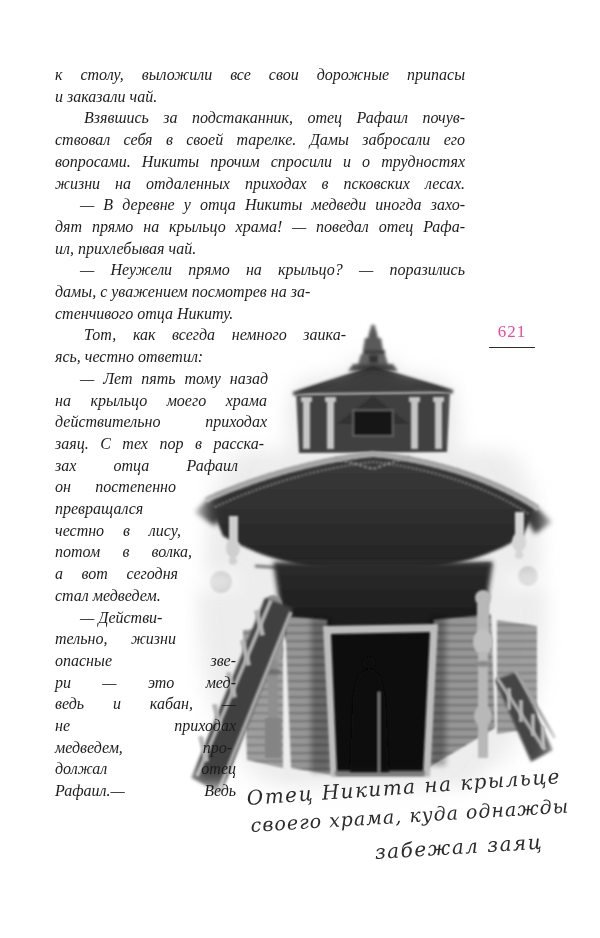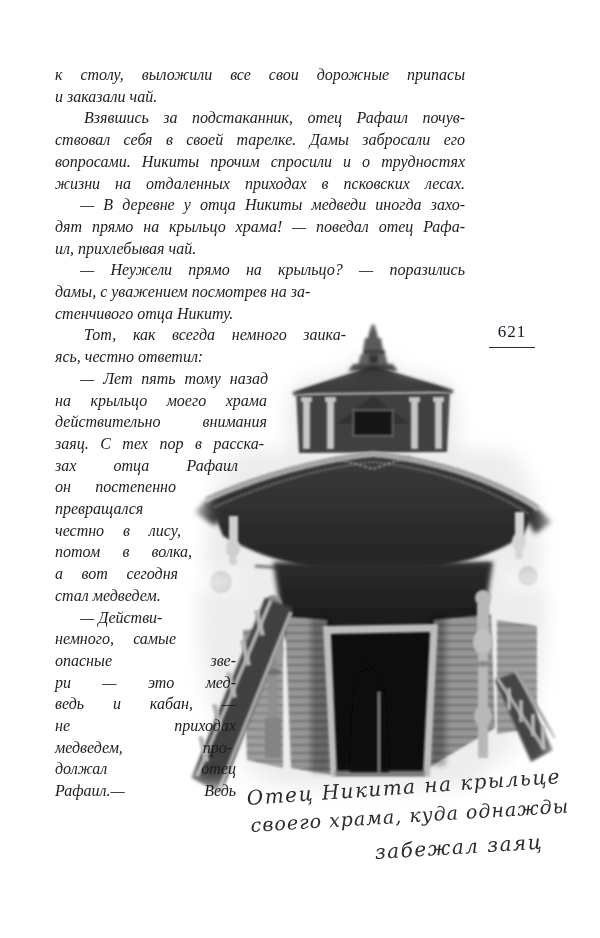--- a/index.html
+++ b/index.html
@@ -2,21 +2,21 @@
 <html><head>
 <meta charset="utf-8">
 <style>
   html,body{margin:0;padding:0;}
   body{width:600px;height:938px;position:relative;background:#ffffff;overflow:hidden;
        font-family:"Liberation Serif","DejaVu Serif",serif;}
   .page{position:absolute;inset:0;}
   .line{position:absolute;font-size:16px;line-height:22px;color:#1c1c1c;white-space:nowrap;font-style:italic;}
   .line.j{white-space:normal;text-align:justify;text-align-last:justify;}
   .pageno{position:absolute;left:489px;top:322px;width:46px;text-align:center;
-          font-size:17px;color:#0f172a;letter-spacing:1px;
+          font-size:17px;color:#ec4899;letter-spacing:1px;
           border-bottom:1.6px solid #2b2b2b;padding-bottom:5px;}
   .photo{position:absolute;left:185px;top:298px;width:410px;height:545px;}
   .cap{position:absolute;color:#2b2b2b;font-style:italic;white-space:nowrap;
        font-family:"DejaVu Serif","Liberation Serif",serif;transform-origin:left top;z-index:5;}
   .cap1{left:246px;top:786px;font-size:20px;letter-spacing:1.5px;transform:rotate(-4deg);}
   .cap2{left:250px;top:814px;font-size:19px;letter-spacing:1px;transform:rotate(-3.5deg);}
   .cap3{left:374px;top:840px;font-size:20px;letter-spacing:1.5px;transform:rotate(-3.5deg);}
 </style>
 </head>
 <body>
@@ -200,31 +200,31 @@
     <div class="line j" style="left:80px;top:194px;width:385px">— В деревне у отца Никиты медведи иногда захо-</div>
     <div class="line j" style="left:55px;top:216px;width:410px">дят прямо на крыльцо храма! — поведал отец Рафа-</div>
     <div class="line" style="left:55px;top:238px">ил, прихлебывая чай.</div>
     <div class="line j" style="left:80px;top:259px;width:385px">— Неужели прямо на крыльцо? — поразились</div>
     <div class="line" style="left:55px;top:281px">дамы, с уважением посмотрев на за-</div>
     <div class="line" style="left:55px;top:303px">стенчивого отца Никиту.</div>
     <div class="line j" style="left:84px;top:324px;width:262px">Тот, как всегда немного заика-</div>
     <div class="line" style="left:55px;top:346px">ясь, честно ответил:</div>
     <div class="line j" style="left:80px;top:368px;width:188px">— Лет пять тому назад</div>
     <div class="line j" style="left:55px;top:390px;width:212px">на крыльцо моего храма</div>
-    <div class="line j" style="left:55px;top:411px;width:212px">действительно внимания</div>
+    <div class="line j" style="left:55px;top:411px;width:212px">действительно приходах</div>
     <div class="line j" style="left:55px;top:433px;width:209px">заяц. С тех пор в расска-</div>
     <div class="line j" style="left:55px;top:455px;width:183px">зах отца Рафаил</div>
     <div class="line j" style="left:55px;top:476px;width:121px">он постепенно</div>
     <div class="line" style="left:55px;top:498px">превращался</div>
     <div class="line j" style="left:55px;top:520px;width:126px">честно в лису,</div>
     <div class="line j" style="left:55px;top:541px;width:137px">потом в волка,</div>
     <div class="line j" style="left:55px;top:563px;width:123px">а вот сегодня</div>
     <div class="line" style="left:55px;top:585px">стал медведем.</div>
     <div class="line" style="left:80px;top:607px">— Действи-</div>
-    <div class="line j" style="left:55px;top:628px;width:121px">немного, самые</div>
+    <div class="line j" style="left:55px;top:628px;width:121px">тельно, жизни</div>
     <div class="line j" style="left:55px;top:650px;width:181px">опасные зве-</div>
     <div class="line j" style="left:55px;top:672px;width:181px">ри — это мед-</div>
     <div class="line j" style="left:55px;top:693px;width:181px">ведь и кабан, —</div>
     <div class="line j" style="left:55px;top:715px;width:181px">не приходах</div>
     <div class="line j" style="left:55px;top:737px;width:177px">медведем, про-</div>
     <div class="line j" style="left:55px;top:758px;width:181px">должал отец</div>
     <div class="line j" style="left:55px;top:780px;width:181px">Рафаил.— Ведь</div>
   </div>
 
   <div class="cap cap1">Отец Никита на крыльце</div>

